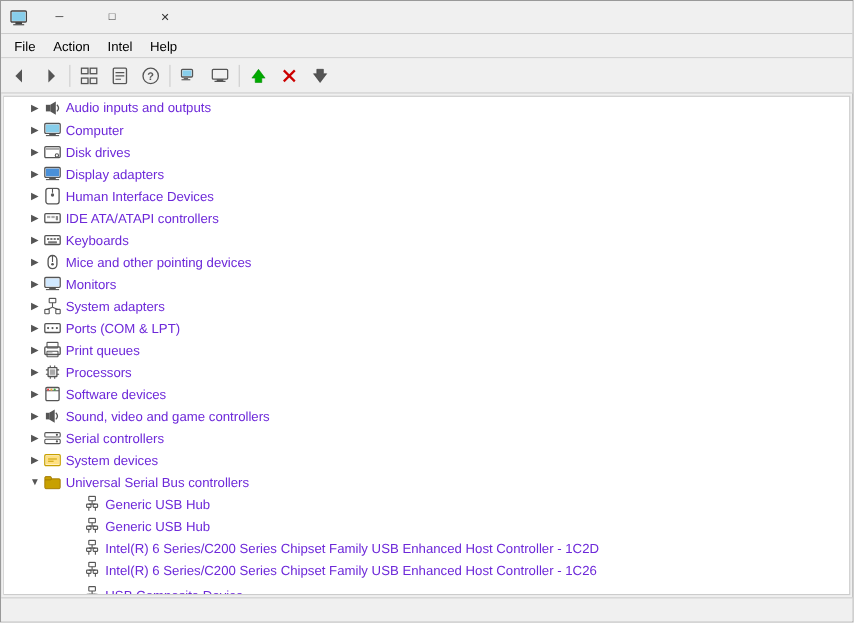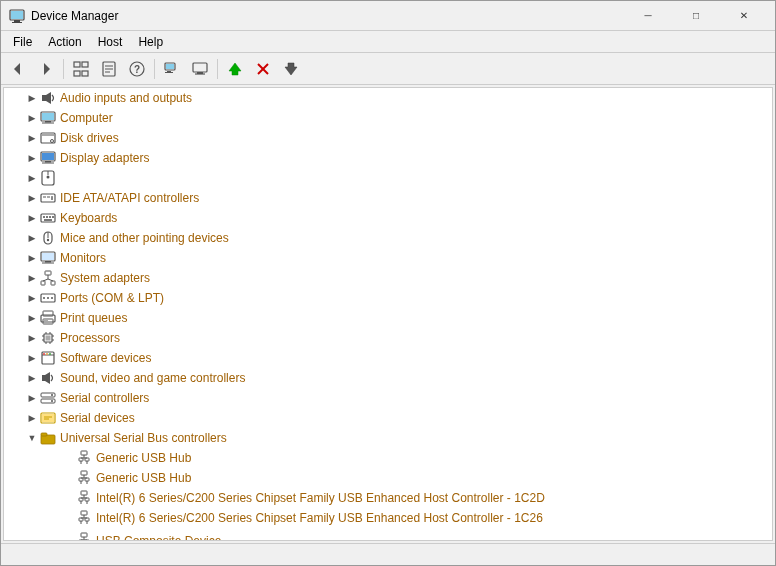--- a/index.html
+++ b/index.html
@@ -142,21 +142,21 @@
       width: 16px;
       height: 16px;
       margin-right: 4px;
       flex-shrink: 0;
       display: flex;
       align-items: center;
       justify-content: center;
     }
     .tree-label {
       font-size: 12px;
-      color: #a16207;
+      color: #6d28d9;
     }
 
     
     .status-bar {
       height: 22px;
       background: #f0f0f0;
       border-top: 1px solid #ccc;
       display: flex;
       align-items: center;
       padding: 0 4px;
@@ -177,32 +177,31 @@
 
   <div class="title-bar">
     <div class="title-bar-icon">
       <svg width="16" height="16" viewBox="0 0 16 16">
         <rect x="1" y="2" width="14" height="10" rx="1" fill="none" stroke="#444" stroke-width="1.2"></rect>
         <rect x="5" y="12" width="6" height="2" fill="#444"></rect>
         <rect x="3" y="14" width="10" height="1" fill="#444"></rect>
         <rect x="2" y="3" width="12" height="8" fill="#87ceeb"></rect>
       </svg>
     </div>
-    <span class="title-bar-title">Device Manager</span>
     <div class="title-bar-controls">
       <button class="title-btn">─</button>
       <button class="title-btn">□</button>
       <button class="title-btn close">✕</button>
     </div>
   </div>
 
   <div class="menu-bar">
     <span class="menu-item">File</span>
     <span class="menu-item">Action</span>
-    <span class="menu-item">Host</span>
+    <span class="menu-item">Intel</span>
     <span class="menu-item">Help</span>
   </div>
 
   <div class="toolbar">
     <button class="toolbar-btn" title="Back">
       <svg width="16" height="16" viewBox="0 0 16 16">
         <polygon points="10,2 4,8 10,14" fill="#555"></polygon>
       </svg>
     </button>
     <button class="toolbar-btn" title="Forward">
@@ -323,20 +322,21 @@
 
       <div class="tree-item indent-1">
         <div class="tree-expand">▶</div>
         <div class="tree-icon">
           <svg width="16" height="16" viewBox="0 0 16 16">
             <rect x="2" y="1" width="12" height="14" rx="2" fill="none" stroke="#555" stroke-width="1.2"></rect>
             <line x1="8" y1="1" x2="8" y2="5" stroke="#555" stroke-width="1"></line>
             <circle cx="8" cy="7" r="1.5" fill="#555"></circle>
           </svg>
         </div>
+        <span class="tree-label">Human Interface Devices</span>
       </div>
 
       <div class="tree-item indent-1">
         <div class="tree-expand">▶</div>
         <div class="tree-icon">
           <svg width="16" height="16" viewBox="0 0 16 16">
             <rect x="1" y="4" width="14" height="8" rx="1" fill="none" stroke="#555" stroke-width="1.2"></rect>
             <rect x="3" y="6" width="3" height="2" fill="#aaa"></rect>
             <rect x="7" y="6" width="3" height="2" fill="#aaa"></rect>
             <rect x="11" y="6" width="2" height="4" rx="0.5" fill="#888"></rect>
@@ -487,21 +487,21 @@
       <div class="tree-item indent-1">
         <div class="tree-expand">▶</div>
         <div class="tree-icon">
           <svg width="16" height="16" viewBox="0 0 16 16">
             <rect x="1" y="3" width="14" height="10" rx="1" fill="none" stroke="#c8a000" stroke-width="1.2"></rect>
             <rect x="2" y="4" width="12" height="8" fill="#ffe080"></rect>
             <line x1="4" y1="7" x2="12" y2="7" stroke="#c8a000" stroke-width="1"></line>
             <line x1="4" y1="9" x2="9" y2="9" stroke="#c8a000" stroke-width="1"></line>
           </svg>
         </div>
-        <span class="tree-label">Serial devices</span>
+        <span class="tree-label">System devices</span>
       </div>
 
       <div class="tree-item indent-1">
         <div class="tree-expand">▼</div>
         <div class="tree-icon">
           <svg width="16" height="16" viewBox="0 0 16 16">
             <rect x="1" y="5" width="14" height="9" rx="1" fill="#c8a000"></rect>
             <rect x="1" y="5" width="14" height="9" rx="1" fill="none" stroke="#a07800" stroke-width="0.8"></rect>
             <rect x="1" y="3" width="6" height="3" rx="1" fill="#c8a000"></rect>
             <rect x="1" y="3" width="6" height="3" rx="1" fill="none" stroke="#a07800" stroke-width="0.8"></rect>

